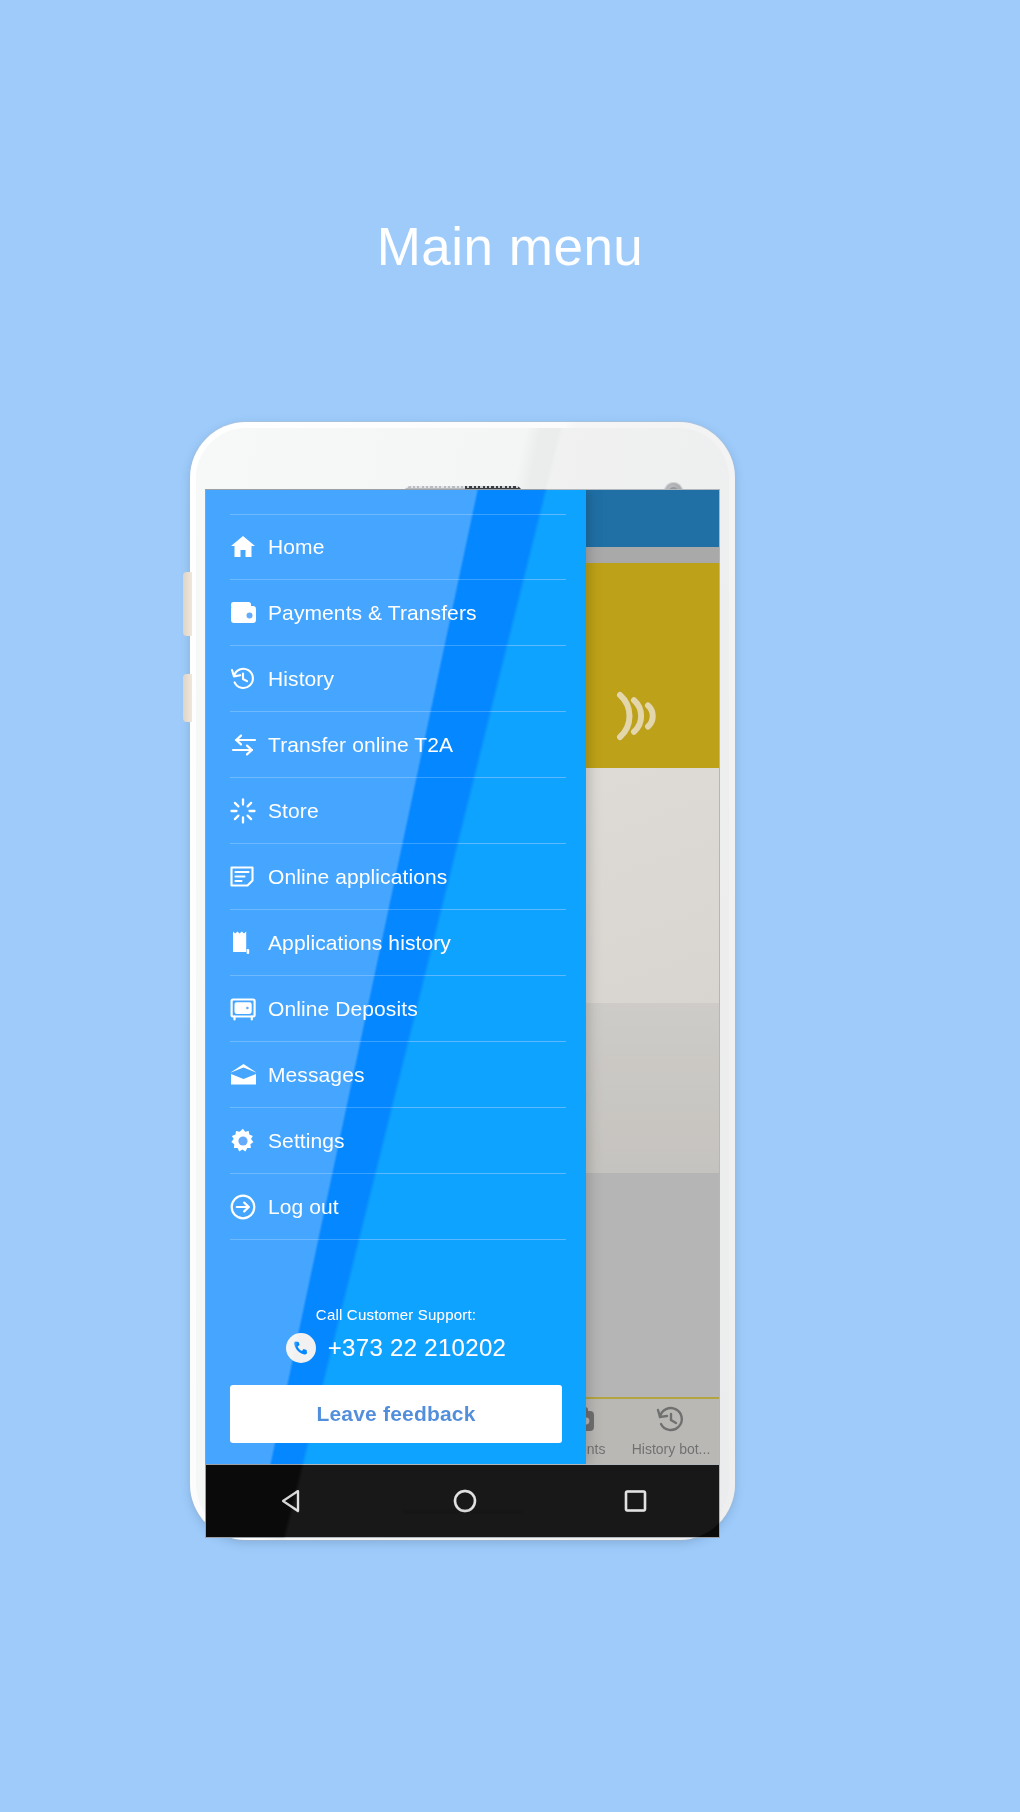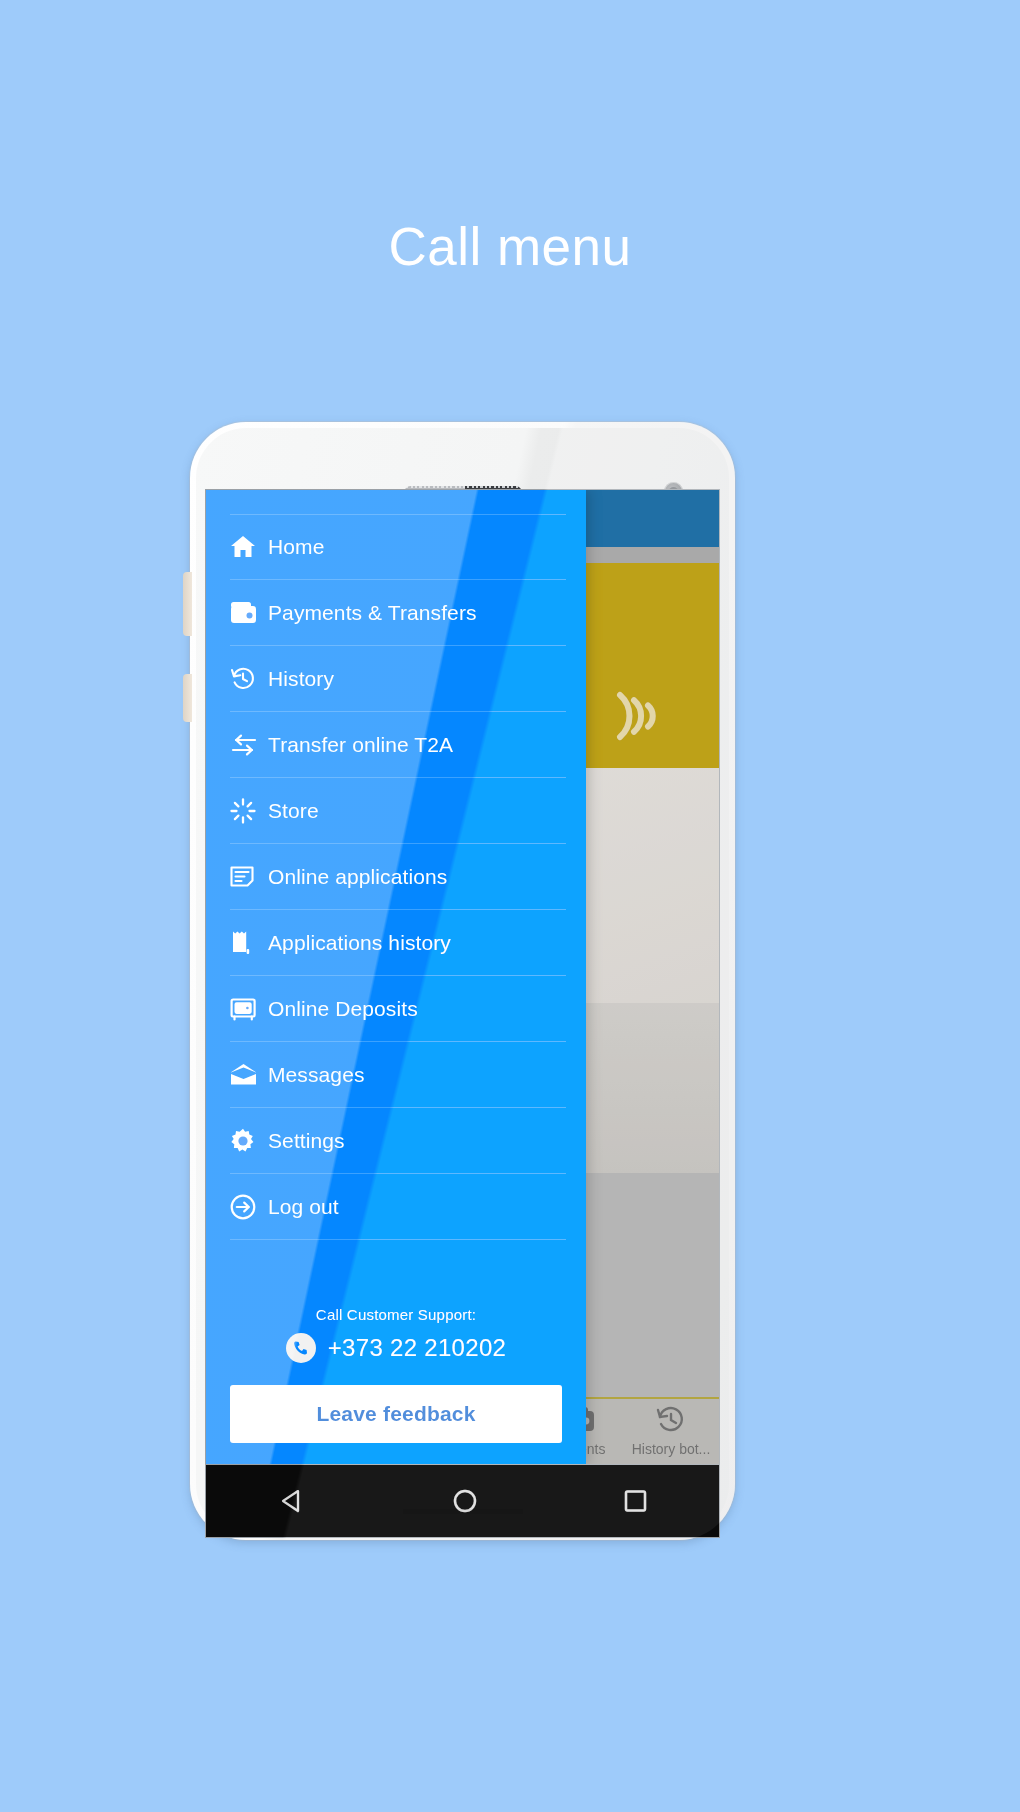--- a/index.html
+++ b/index.html
@@ -351,21 +351,21 @@
   .chin-speaker {
     position: absolute;
     left: 50%; bottom: 26px; transform: translateX(-50%);
     width: 120px; height: 5px; border-radius: 3px;
     background: rgba(0,0,0,.06);
   }
 </style>
 </head>
 <body>
 
-<div class="headline">Call menu</div>
+<div class="headline">Main menu</div>
 
 <div class="device">
   <div class="device-inner"></div>
 
   <div class="side-btn b1"></div>
   <div class="side-btn b2"></div>
 
   <div class="speaker"></div>
   <div class="front-cam">
     <div class="cam-dot"></div>

